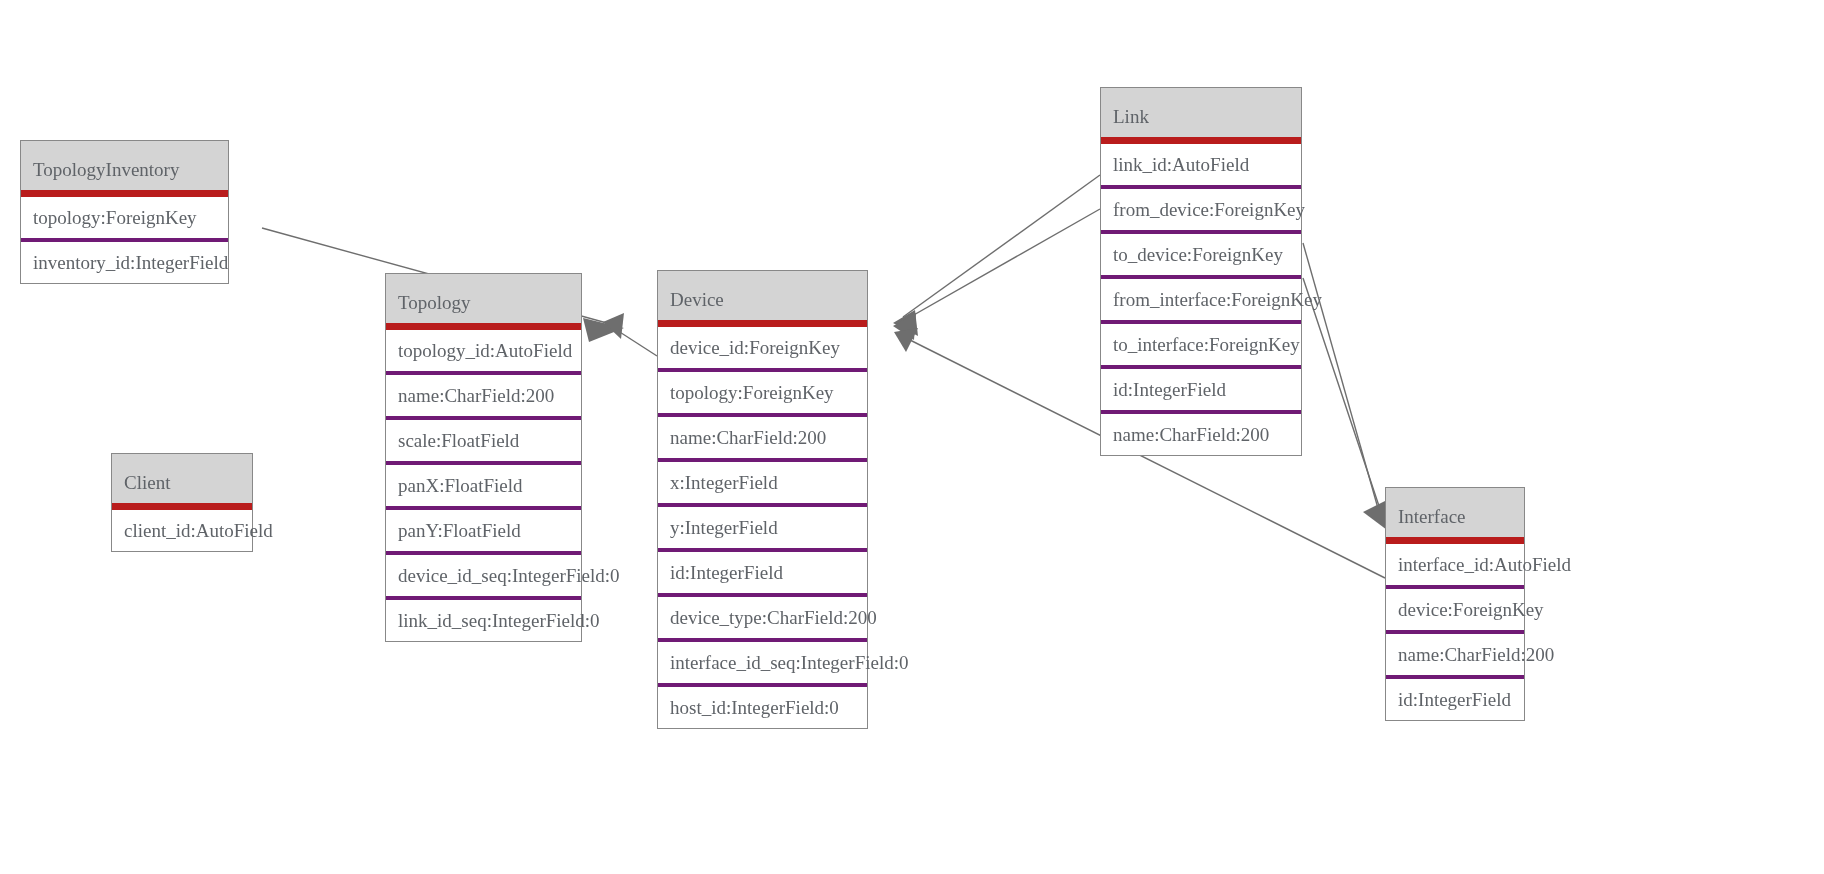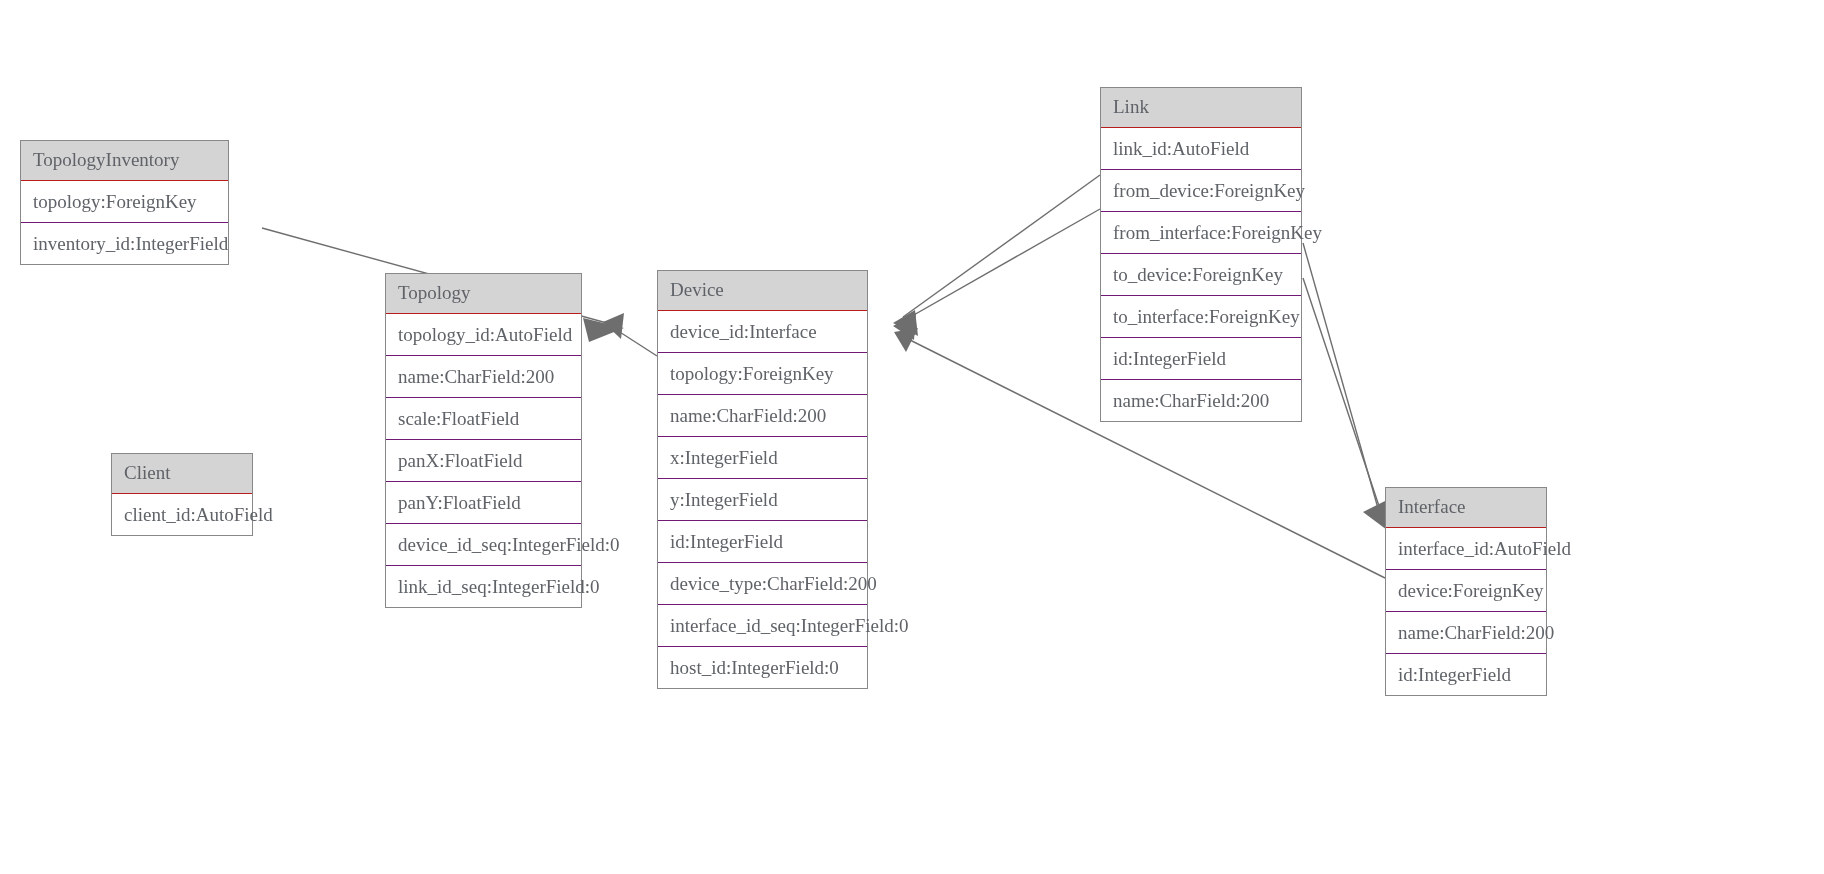--- a/index.html
+++ b/index.html
@@ -28,30 +28,30 @@
   .entity {
     position: absolute;
     box-sizing: border-box;
     background: #ffffff;
     border: 1px solid #888888;
     z-index: 2;
   }
   .entity-header {
     box-sizing: border-box;
     background: #d4d4d4;
-    border-bottom: 1px solid #b91c1c;
+    border-bottom: 7px solid #b91c1c;
     color: #5f6368;
     font-size: 19px;
     line-height: 1;
-    padding: 9px 0 11px 12px;
+    padding: 19px 0 11px 12px;
     white-space: nowrap;
   }
   .entity-field {
     box-sizing: border-box;
-    border-bottom: 1px solid #701a75;
+    border-bottom: 4px solid #701a75;
     color: #5f6368;
     font-size: 19px;
     line-height: 1;
     padding: 11px 0 11px 12px;
     white-space: nowrap;
     background: #ffffff;
   }
   .entity-field:last-child {
     border-bottom: none;
   }
@@ -114,41 +114,41 @@
         <div class="entity-field">topology_id:AutoField</div>
         <div class="entity-field">name:CharField:200</div>
         <div class="entity-field">scale:FloatField</div>
         <div class="entity-field">panX:FloatField</div>
         <div class="entity-field">panY:FloatField</div>
         <div class="entity-field">device_id_seq:IntegerField:0</div>
         <div class="entity-field">link_id_seq:IntegerField:0</div>
       </div>
       <div class="entity" style="left: 657px; top: 270px; width: 211px;">
         <div class="entity-header">Device</div>
-        <div class="entity-field">device_id:Interface</div>
+        <div class="entity-field">device_id:ForeignKey</div>
         <div class="entity-field">topology:ForeignKey</div>
         <div class="entity-field">name:CharField:200</div>
         <div class="entity-field">x:IntegerField</div>
         <div class="entity-field">y:IntegerField</div>
         <div class="entity-field">id:IntegerField</div>
         <div class="entity-field">device_type:CharField:200</div>
         <div class="entity-field">interface_id_seq:IntegerField:0</div>
         <div class="entity-field">host_id:IntegerField:0</div>
       </div>
       <div class="entity" style="left: 1100px; top: 87px; width: 202px;">
         <div class="entity-header">Link</div>
         <div class="entity-field">link_id:AutoField</div>
         <div class="entity-field">from_device:ForeignKey</div>
+        <div class="entity-field">to_device:ForeignKey</div>
         <div class="entity-field">from_interface:ForeignKey</div>
-        <div class="entity-field">to_device:ForeignKey</div>
         <div class="entity-field">to_interface:ForeignKey</div>
         <div class="entity-field">id:IntegerField</div>
         <div class="entity-field">name:CharField:200</div>
       </div>
-      <div class="entity" style="left: 1385px; top: 487px; width: 162px;">
+      <div class="entity" style="left: 1385px; top: 487px; width: 140px;">
         <div class="entity-header">Interface</div>
         <div class="entity-field">interface_id:AutoField</div>
         <div class="entity-field">device:ForeignKey</div>
         <div class="entity-field">name:CharField:200</div>
         <div class="entity-field">id:IntegerField</div>
       </div>
     </div>
 
 </div>
 

